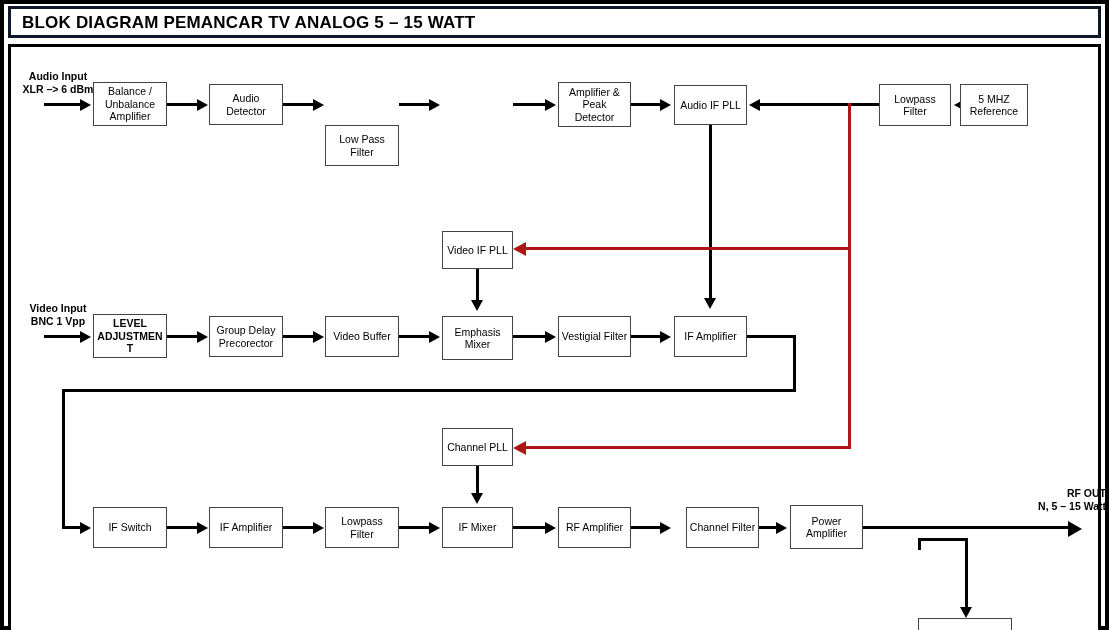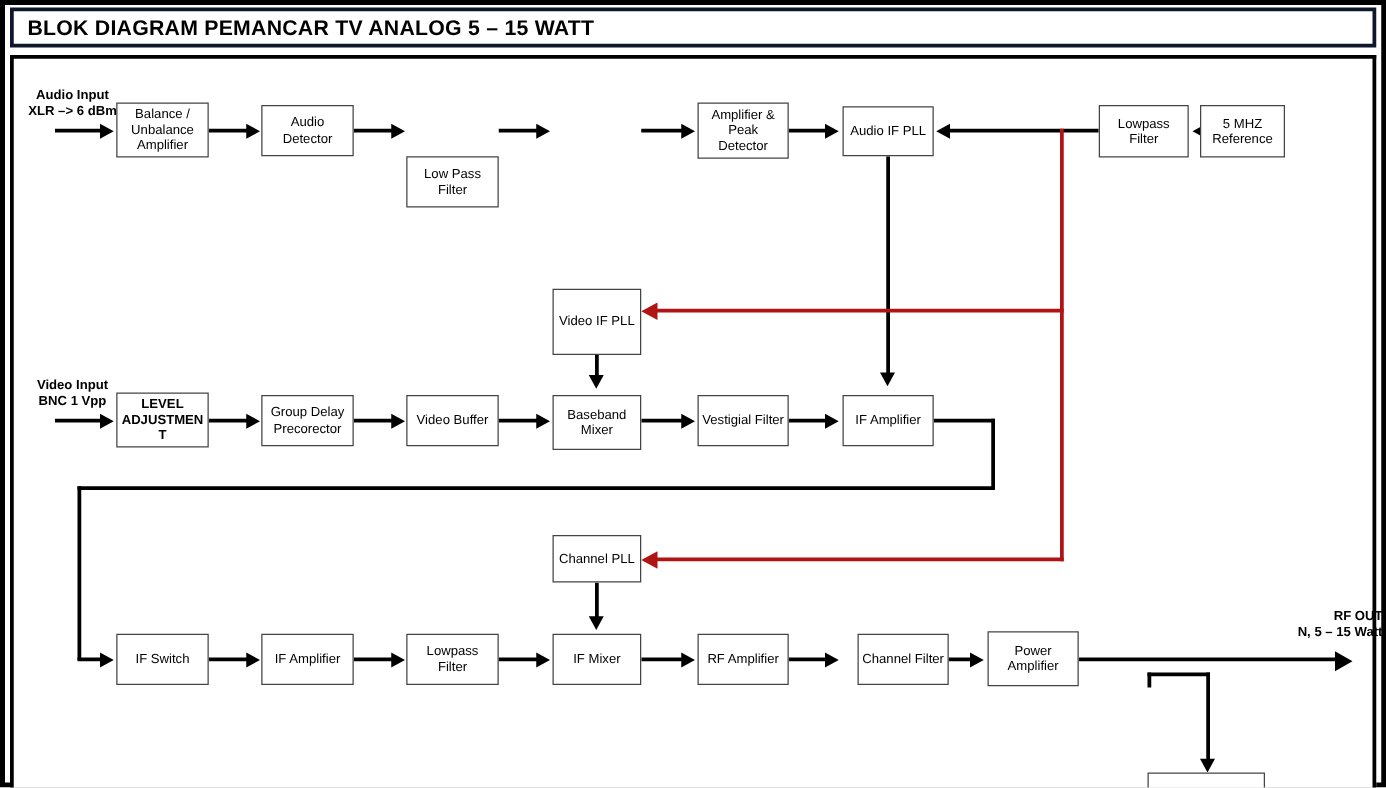--- a/index.html
+++ b/index.html
@@ -156,21 +156,21 @@
   <div class="ah ah-d" style="left:704px;top:298px;"></div>
 
   <div class="wire red rv" style="left:848px;top:103px;height:346px;"></div>
 
   <div class="wire red rh" style="left:525px;top:247px;width:326px;"></div>
   <div class="ah ah-l-red" style="left:513px;top:242px;"></div>
 
   <div class="wire red rh" style="left:525px;top:446px;width:326px;"></div>
   <div class="ah ah-l-red" style="left:513px;top:441px;"></div>
 
-  <div class="blk" style="left:442px;top:231px;width:71px;height:53px;">
+  <div class="blk" style="left:442px;top:231px;width:71px;height:38px;">
     <div>
       <span>Video IF PLL</span>
     </div>
   </div>
   <div class="wire wv" style="left:476px;top:269px;height:33px;"></div>
   <div class="ah ah-d" style="left:471px;top:300px;"></div>
 
   <div class="lbl" style="left:14px;top:302px;width:88px;">
     <div>Video Input</div>
     <div>BNC 1 Vpp</div>
@@ -203,21 +203,21 @@
     <div>
       <span>Video Buffer</span>
     </div>
   </div>
 
   <div class="wire wh" style="left:399px;top:335px;width:34px;"></div>
   <div class="ah ah-r" style="left:429px;top:331px;"></div>
 
   <div class="blk" style="left:442px;top:316px;width:71px;height:44px;">
     <div>
-      <span>Baseband</span>
+      <span>Emphasis</span>
       <span>Mixer</span>
     </div>
   </div>
 
   <div class="wire wh" style="left:513px;top:335px;width:34px;"></div>
   <div class="ah ah-r" style="left:545px;top:331px;"></div>
 
   <div class="blk" style="left:558px;top:316px;width:73px;height:41px;">
     <div>
       <span>Vestigial Filter</span>

